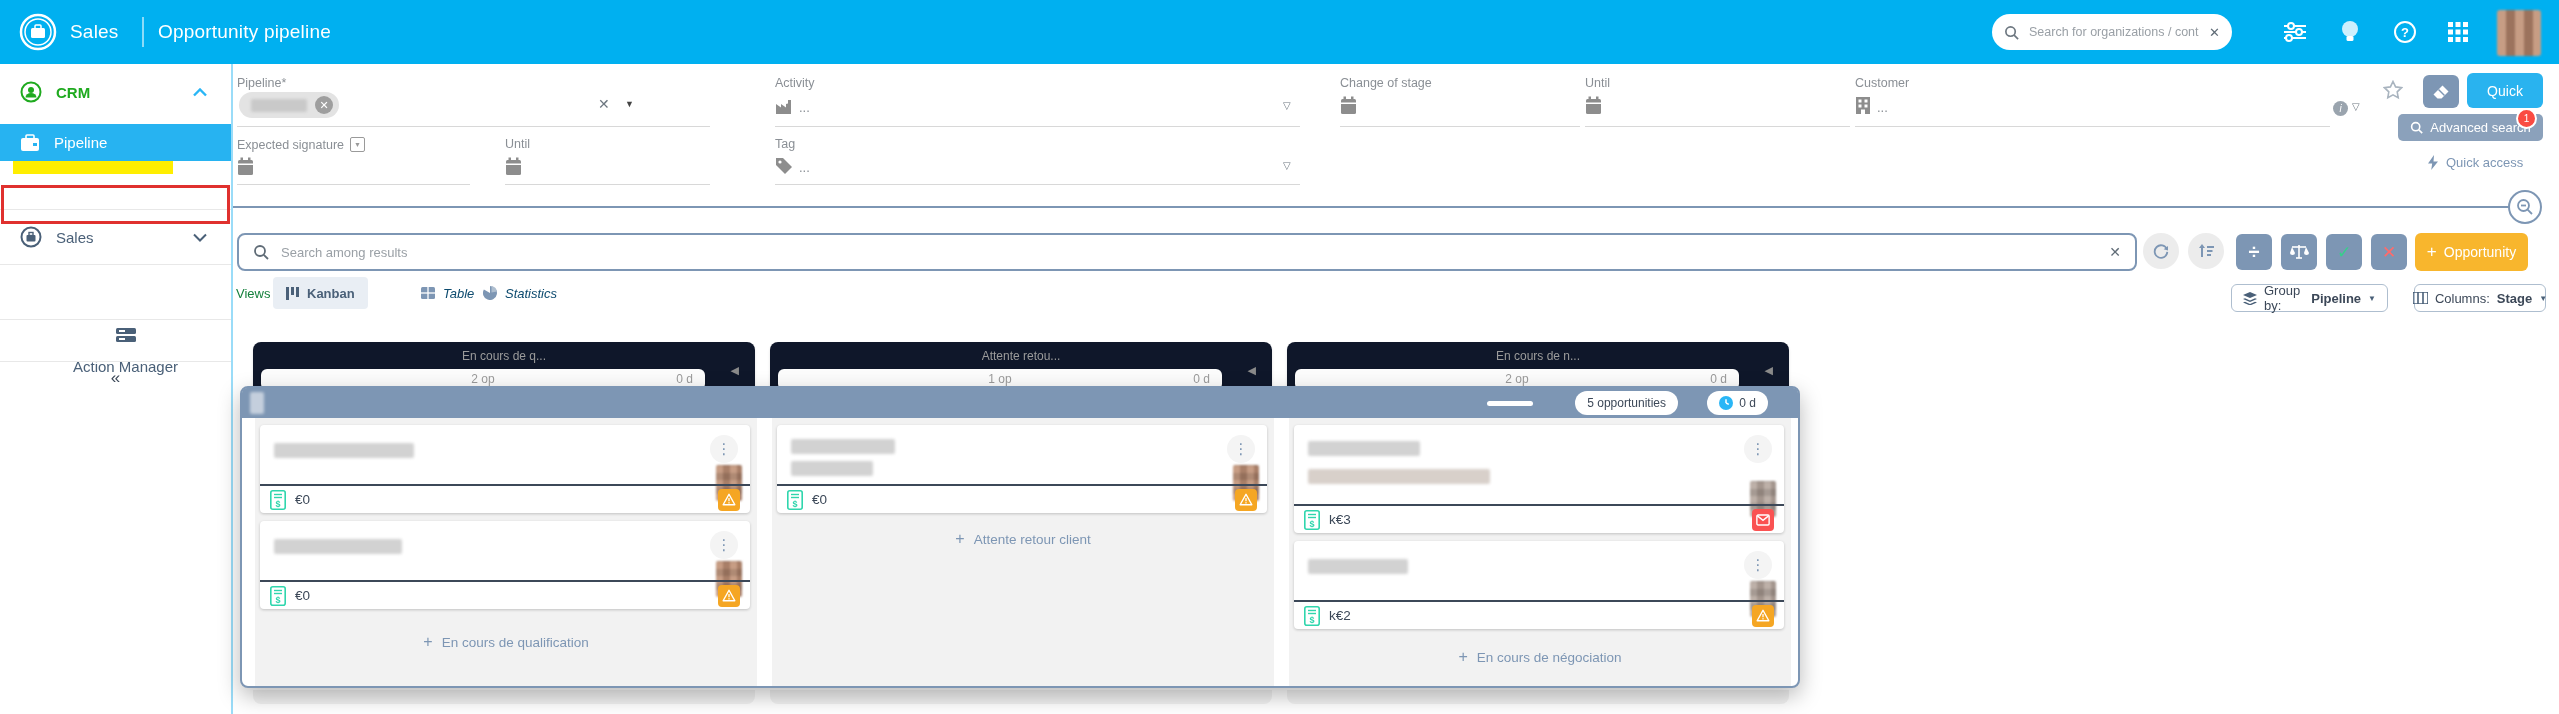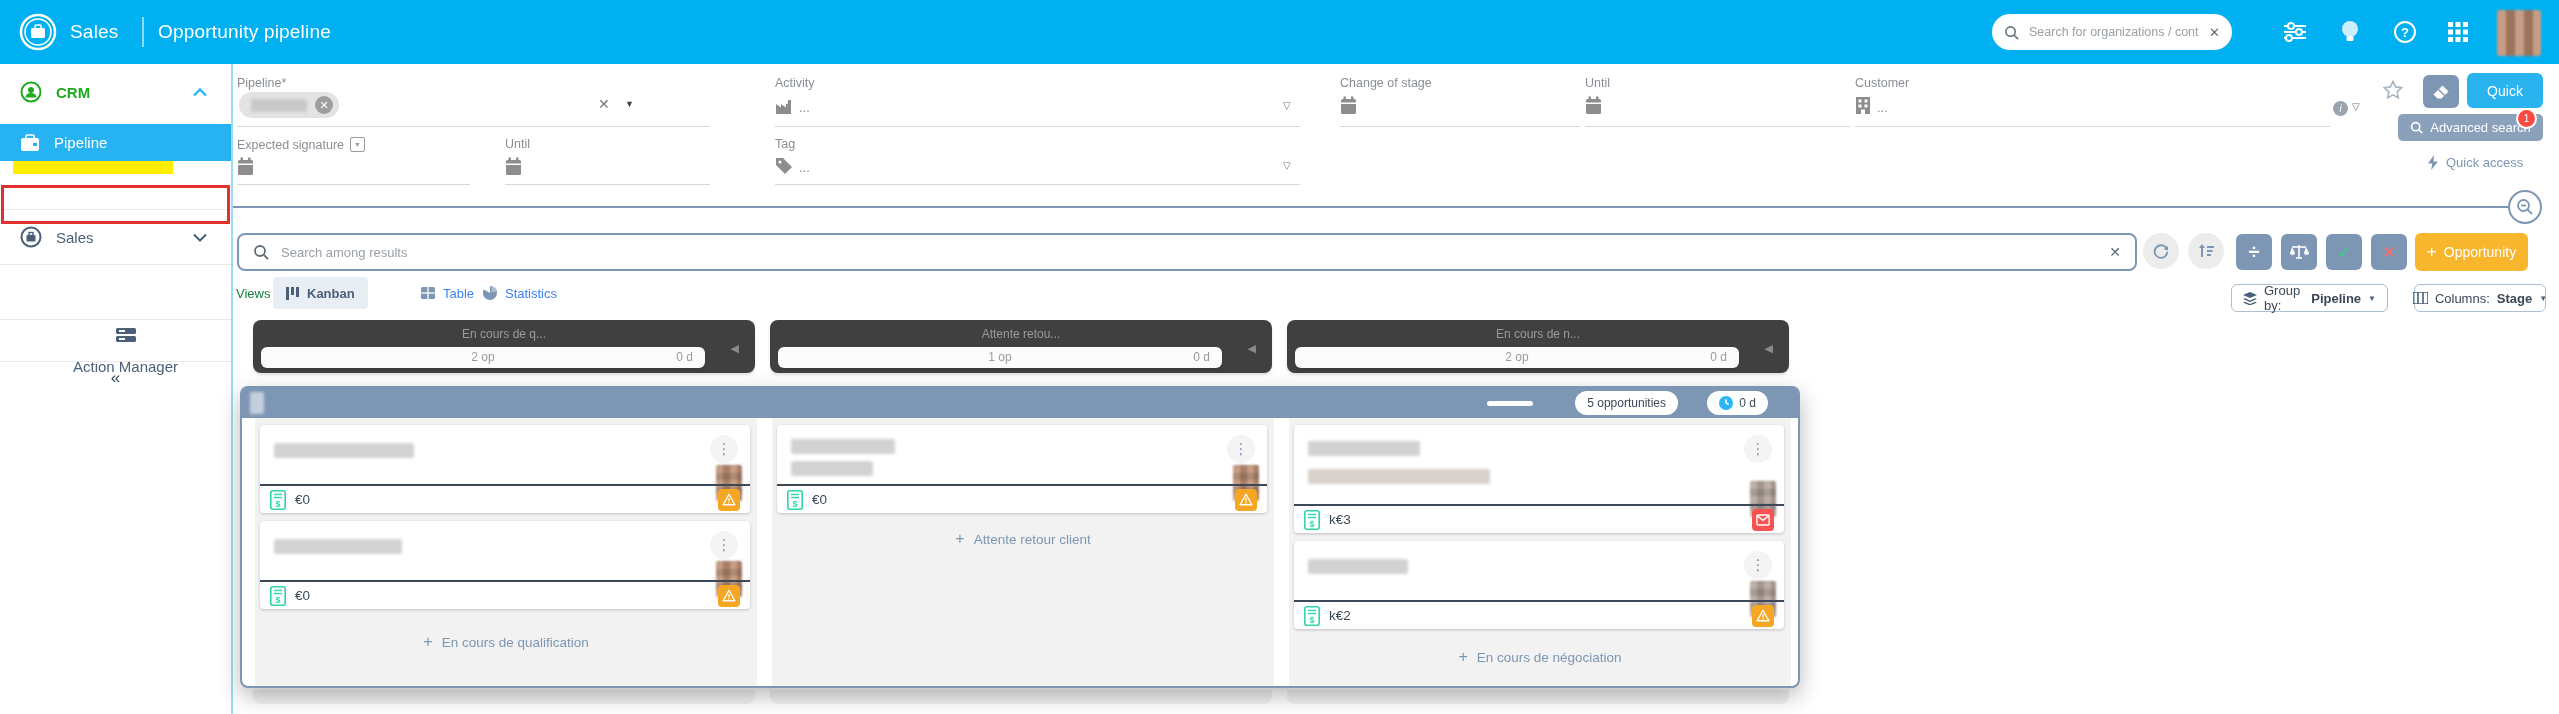--- a/index.html
+++ b/index.html
@@ -40,25 +40,25 @@
   
   #resbar{position:absolute;left:237px;top:233px;width:1900px;height:38px;border:2px solid #7d96b4;border-radius:8px;box-sizing:border-box;display:flex;align-items:center;padding:0 14px;gap:10px;background:#fff;}
   #resbar input{flex:1;border:none;outline:none;font-size:13px;color:#555;font-family:inherit;}
   #resbar input::placeholder{color:#9aa0a6;}
   .round-btn{position:absolute;top:233px;width:36px;height:36px;border-radius:50%;background:#ececec;display:flex;align-items:center;justify-content:center;}
   .sq-btn{position:absolute;top:234px;width:36px;height:36px;border-radius:6px;background:#7d96b4;display:flex;align-items:center;justify-content:center;color:#fff;}
   #btn-opp{position:absolute;left:2415px;top:233px;width:113px;height:38px;background:#f8b62d;border-radius:6px;color:#fff;font-size:14px;display:flex;align-items:center;justify-content:center;gap:7px;}
   
   .views-label{position:absolute;left:236px;top:286px;font-size:13px;color:#15803d;}
   .vtab{position:absolute;top:277px;height:32px;display:flex;align-items:center;gap:8px;font-size:13px;color:#4a6078;padding:0 13px;border-radius:4px;}
-  .vtab.inactive{color:#3b82f6;}
+  .vtab.inactive{color:#0c4a6e;font-style:italic;}
   .pillbtn{position:absolute;top:284px;height:28px;border:1px solid #aebecf;border-radius:6px;background:#fff;display:flex;align-items:center;gap:7px;font-size:13px;color:#3c4858;padding:0 11px;box-sizing:border-box;}
   .pillbtn b{font-weight:700;}
   
-  .kcolhead{position:absolute;top:320px;width:502px;height:53px;background:#404040;border-radius:8px;box-shadow:0 2px 3px rgba(0,0,0,.12);}
+  .kcolhead{position:absolute;top:342px;width:502px;height:53px;background:#0f172a;border-radius:8px;box-shadow:0 2px 3px rgba(0,0,0,.12);}
   .kcolhead .t{position:absolute;top:7px;left:0;right:0;text-align:center;font-size:12px;color:#9b9b9b;}
   .kcolhead .pill{position:absolute;left:8px;top:27px;right:50px;height:21px;background:#fcfcfc;border-radius:6px;box-shadow:0 1px 2px rgba(0,0,0,.15);font-size:12px;color:#9b9b9b;}
   .kcolhead .op{position:absolute;left:0;right:0;top:3px;text-align:center;}
   .kcolhead .dur{position:absolute;right:12px;top:3px;}
   .kcollapse{position:absolute;right:16px;top:22px;font-size:11px;color:#8a8a8a;}
   #overlay{position:absolute;left:240px;top:386px;width:1560px;height:302px;background:#fff;border:2px solid #7d96b4;border-radius:8px;box-sizing:border-box;box-shadow:0 8px 22px rgba(0,0,0,.28);}
   #gband{position:absolute;left:0;top:0;right:0;height:30px;background:#7d96b4;border-radius:5px 5px 0 0;}
   .gpill{position:absolute;top:3px;height:24px;background:#fff;border-radius:12px;display:flex;align-items:center;justify-content:center;font-size:12px;color:#3c4858;gap:6px;padding:0 12px;}
   .kcol{position:absolute;top:30px;height:268px;background:#f2f2f2;}
   .kstub{position:absolute;top:690px;width:502px;height:14px;background:#f2f2f2;border-radius:0 0 8px 8px;}

